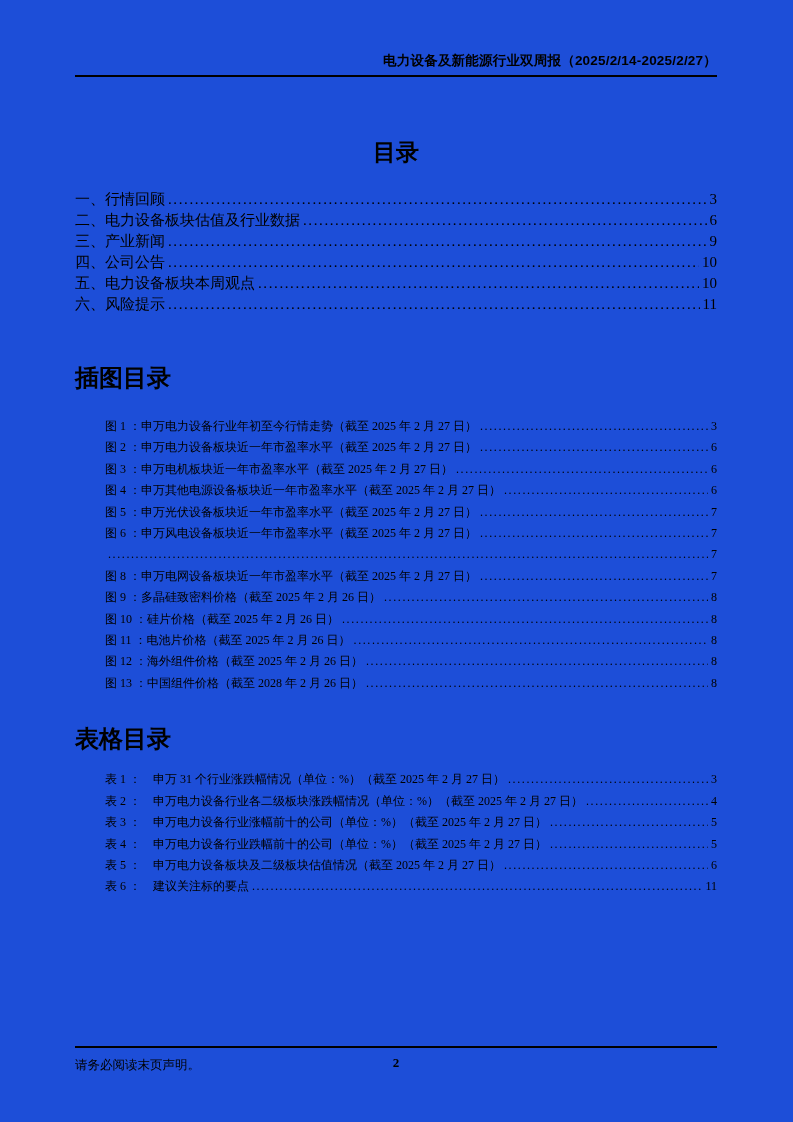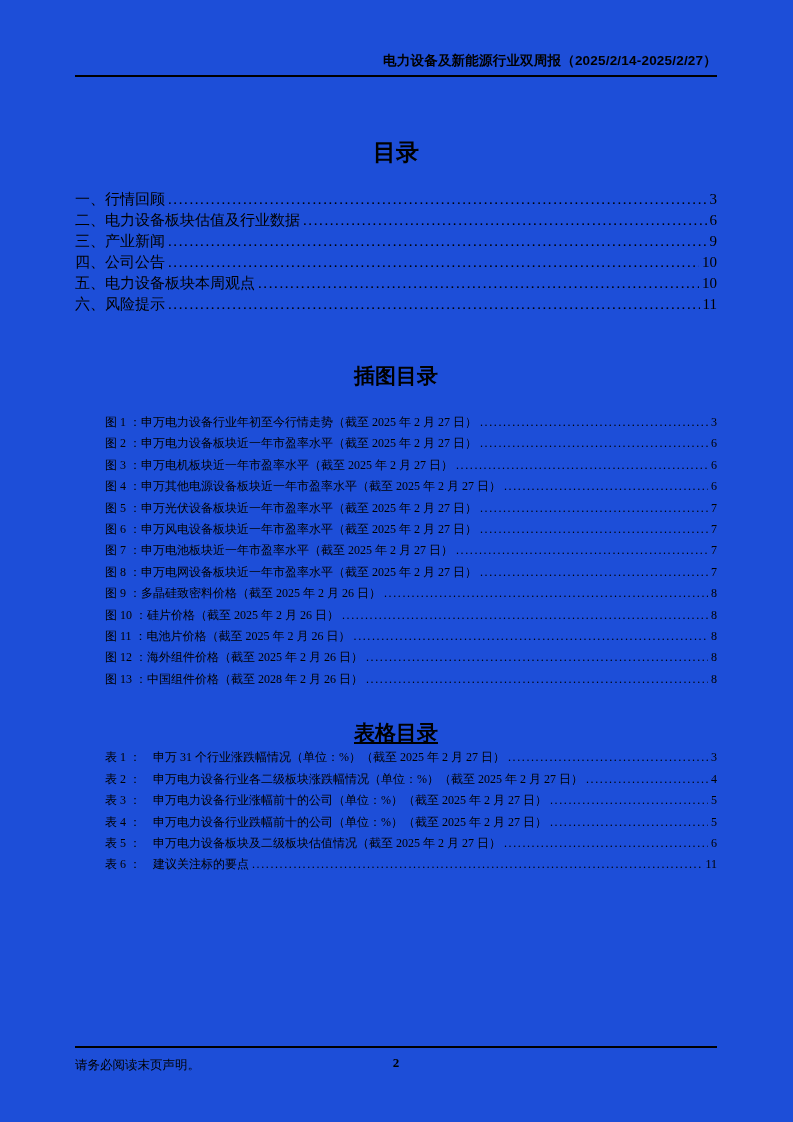--- a/index.html
+++ b/index.html
@@ -42,27 +42,27 @@
     left: 75px;
     width: 642px;
   }
   .doc-title {
     margin: 6px 0 21px 0;
     text-align: center;
     font-size: 23px;
     font-weight: bold;
   }
   .section-title {
-    text-align: center;
-    font-size: 21px;
+    text-align: left;
+    font-size: 24px;
     font-weight: bold;
     margin: 0;
   }
   .section-title.figures-gap { margin-top: 47px; margin-bottom: 22px; }
-  .section-title.tables-gap  { margin-top: 29px; margin-bottom: 0; text-decoration: underline; }
+  .section-title.tables-gap  { margin-top: 29px; margin-bottom: 14px; }
 
   .toc-list { display: block; }
   .toc-row {
     display: flex;
     align-items: baseline;
   }
   .main-toc { font-size: 15px; }
   .main-toc .toc-row { line-height: 21px; justify-content: space-between; }
   .sub-toc  { font-size: 12px; padding-left: 30px; text-align: center; }
   .sub-toc .toc-row { line-height: 21.4px; }
@@ -193,21 +193,20 @@
           <span class="toc-page">7</span>
         </div>
 
         <div class="toc-row">
           <span class="toc-label">图 6 ：申万风电设备板块近一年市盈率水平（截至 2025 年 2 月 27 日）</span>
           <span class="dot-leader"></span>
           <span class="toc-page">7</span>
         </div>
 
         <div class="toc-row">
-          <span class="toc-label">图 7 ：申万电池板块近一年市盈率水平（截至 2025 年 2 月 27 日）</span>
           <span class="dot-leader"></span>
           <span class="toc-page">7</span>
         </div>
 
         <div class="toc-row">
           <span class="toc-label">图 8 ：申万电网设备板块近一年市盈率水平（截至 2025 年 2 月 27 日）</span>
           <span class="dot-leader"></span>
           <span class="toc-page">7</span>
         </div>
 

